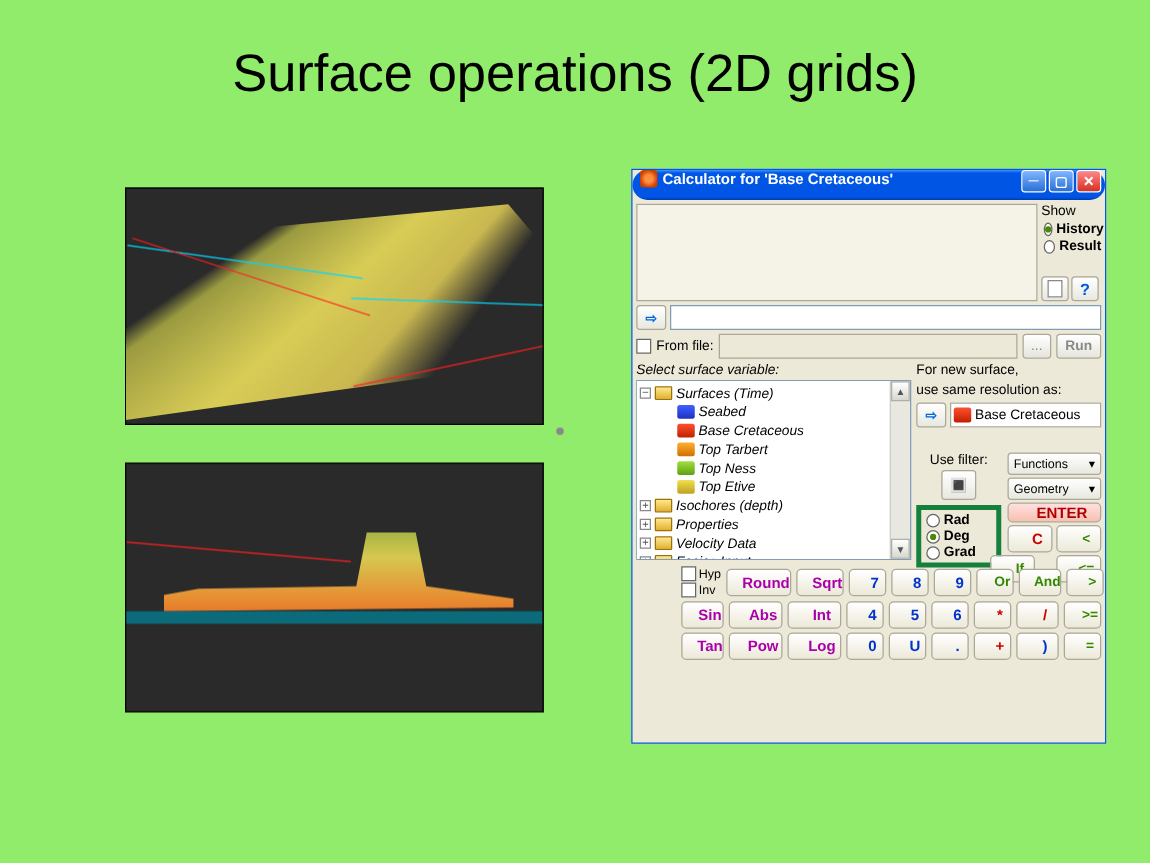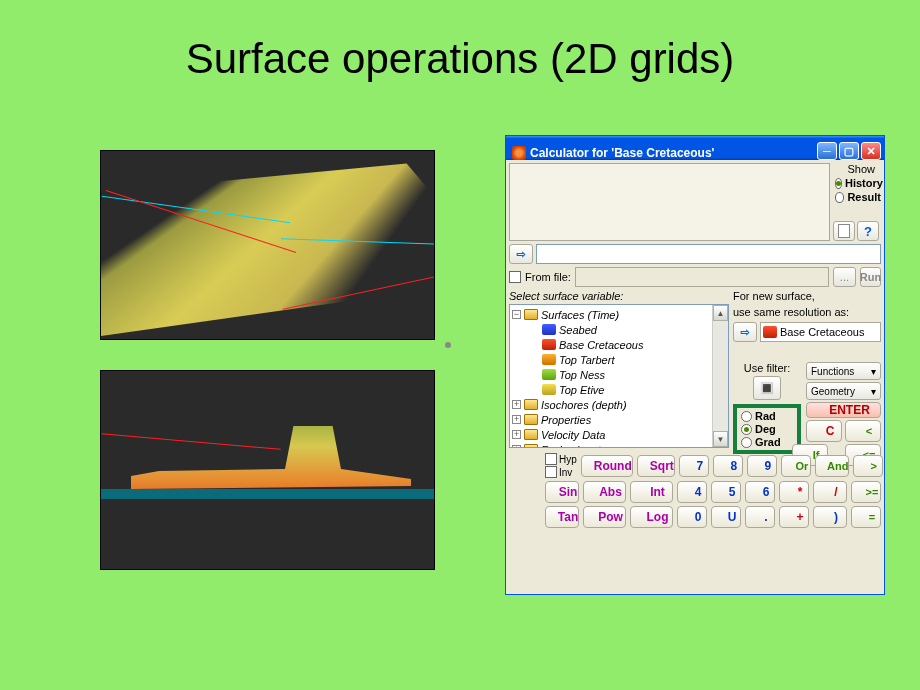--- a/index.html
+++ b/index.html
@@ -49,58 +49,59 @@
 
 .window {
   position: absolute; left: 505px; top: 135px; width: 380px; height: 460px;
   background: #ece9d8;
   border: 1px solid #0055e5;
   display: flex; flex-direction: column;
 }
 .titlebar {
   height: 24px;
   background: linear-gradient(to bottom, #3a95ff 0%, #0055e5 10%, #0055e5 90%, #003bb0 100%);
-  display: flex; align-items: flex-end; color: #fff; font-weight: bold;
+  display: flex; align-items: flex-start; color: #fff; font-weight: bold;
   padding: 0 3px 0 6px;
+  border-radius: 12px;
 }
 .titlebar .tt { flex: 1; font-size: 12px; }
 .winbtn {
   width: 20px; height: 18px; margin-left: 2px;
   background: linear-gradient(to bottom, #7eb6ff, #2a6fd8);
   border: 1px solid #fff; border-radius: 3px;
   display: flex; align-items: center; justify-content: center;
   color: #fff; font-weight: bold; font-size: 11px;
 }
 .winbtn.close { background: linear-gradient(to bottom, #f88, #d83020); }
 .tb-icon { width:14px; height:14px; margin-right:4px; background:radial-gradient(circle,#ff9040 30%,#d04000 70%); border-radius:3px; }
 
 .body-area { flex: 1; display: flex; flex-direction: column; padding: 3px; gap: 3px; }
 
 
 .expr-row { display: flex; gap: 3px; align-items: stretch; }
 .expr-main { flex: 1; background: #f5f3e7; border: 1px solid #aca899; height: 78px; }
 .expr-side { width: 48px; display: flex; flex-direction: column; gap: 2px; }
-.show-label { font-size: 11px; text-align: right; padding-right: 6px; }
+.show-label { font-size: 11px; padding-right: 6px; }
 .radio-row { display: flex; align-items: center; gap: 3px; padding-left: 2px; font-weight: bold; }
 .radio { width:11px; height:11px; border:1px solid #666; border-radius:50%; background:#fff; display:inline-flex; align-items:center; justify-content:center;}
 .radio.sel::after { content:''; width:5px; height:5px; background:#4a8a00; border-radius:50%; }
 .icon-btn { width:22px; height:20px; border:1px solid #aca899; background:linear-gradient(#fff,#e8e8e0); display:flex; align-items:center; justify-content:center; border-radius:3px; }
 .paste-icon { width:12px; height:14px; background:#fff; border:1px solid #888; position:relative; }
 .help-icon { color:#0055e5; font-weight:bold; font-size:13px; }
 
 
 .arrow-btn { width:24px; height:20px; border:1px solid #aca899; background:linear-gradient(#fff,#e8e8e0); border-radius:3px; display:flex; align-items:center; justify-content:center; color:#0066dd; font-weight:bold; }
 .txt-input { flex:1; height:20px; border:1px solid #7f9db9; background:#fff; padding:0 3px; }
 
 
 .ff-row { display:flex; align-items:center; gap:4px; }
 .cb { width:12px; height:12px; border:1px solid #666; background:#fff; }
 .file-input { flex:1; height:20px; border:1px solid #aca899; background:#ece9d8; }
 .browse-btn, .run-btn { height:20px; border:1px solid #aca899; background:linear-gradient(#fff,#e5e5dc); border-radius:3px; padding:0 6px; display:flex; align-items:center; color:#888; }
-.run-btn { width:21px; justify-content:center; font-weight:bold; }
+.run-btn { width:36px; justify-content:center; font-weight:bold; }
 
 
 .mid { display:flex; gap:4px; height: 158px; }
 .mid-left { flex:1; display:flex; flex-direction:column;font-style:italic; }
 .mid-right { width: 148px; display:flex; flex-direction:column; gap:2px; }
 .label11 { font-size:11px; color:#000; margin-bottom:2px; }
 .tree {
   flex:1; background:#fff; border:1px solid #7f9db9; overflow:auto; padding:2px;
 }
 .tree-row { display:flex; align-items:center; height:15px; gap:3px; white-space:nowrap; }

